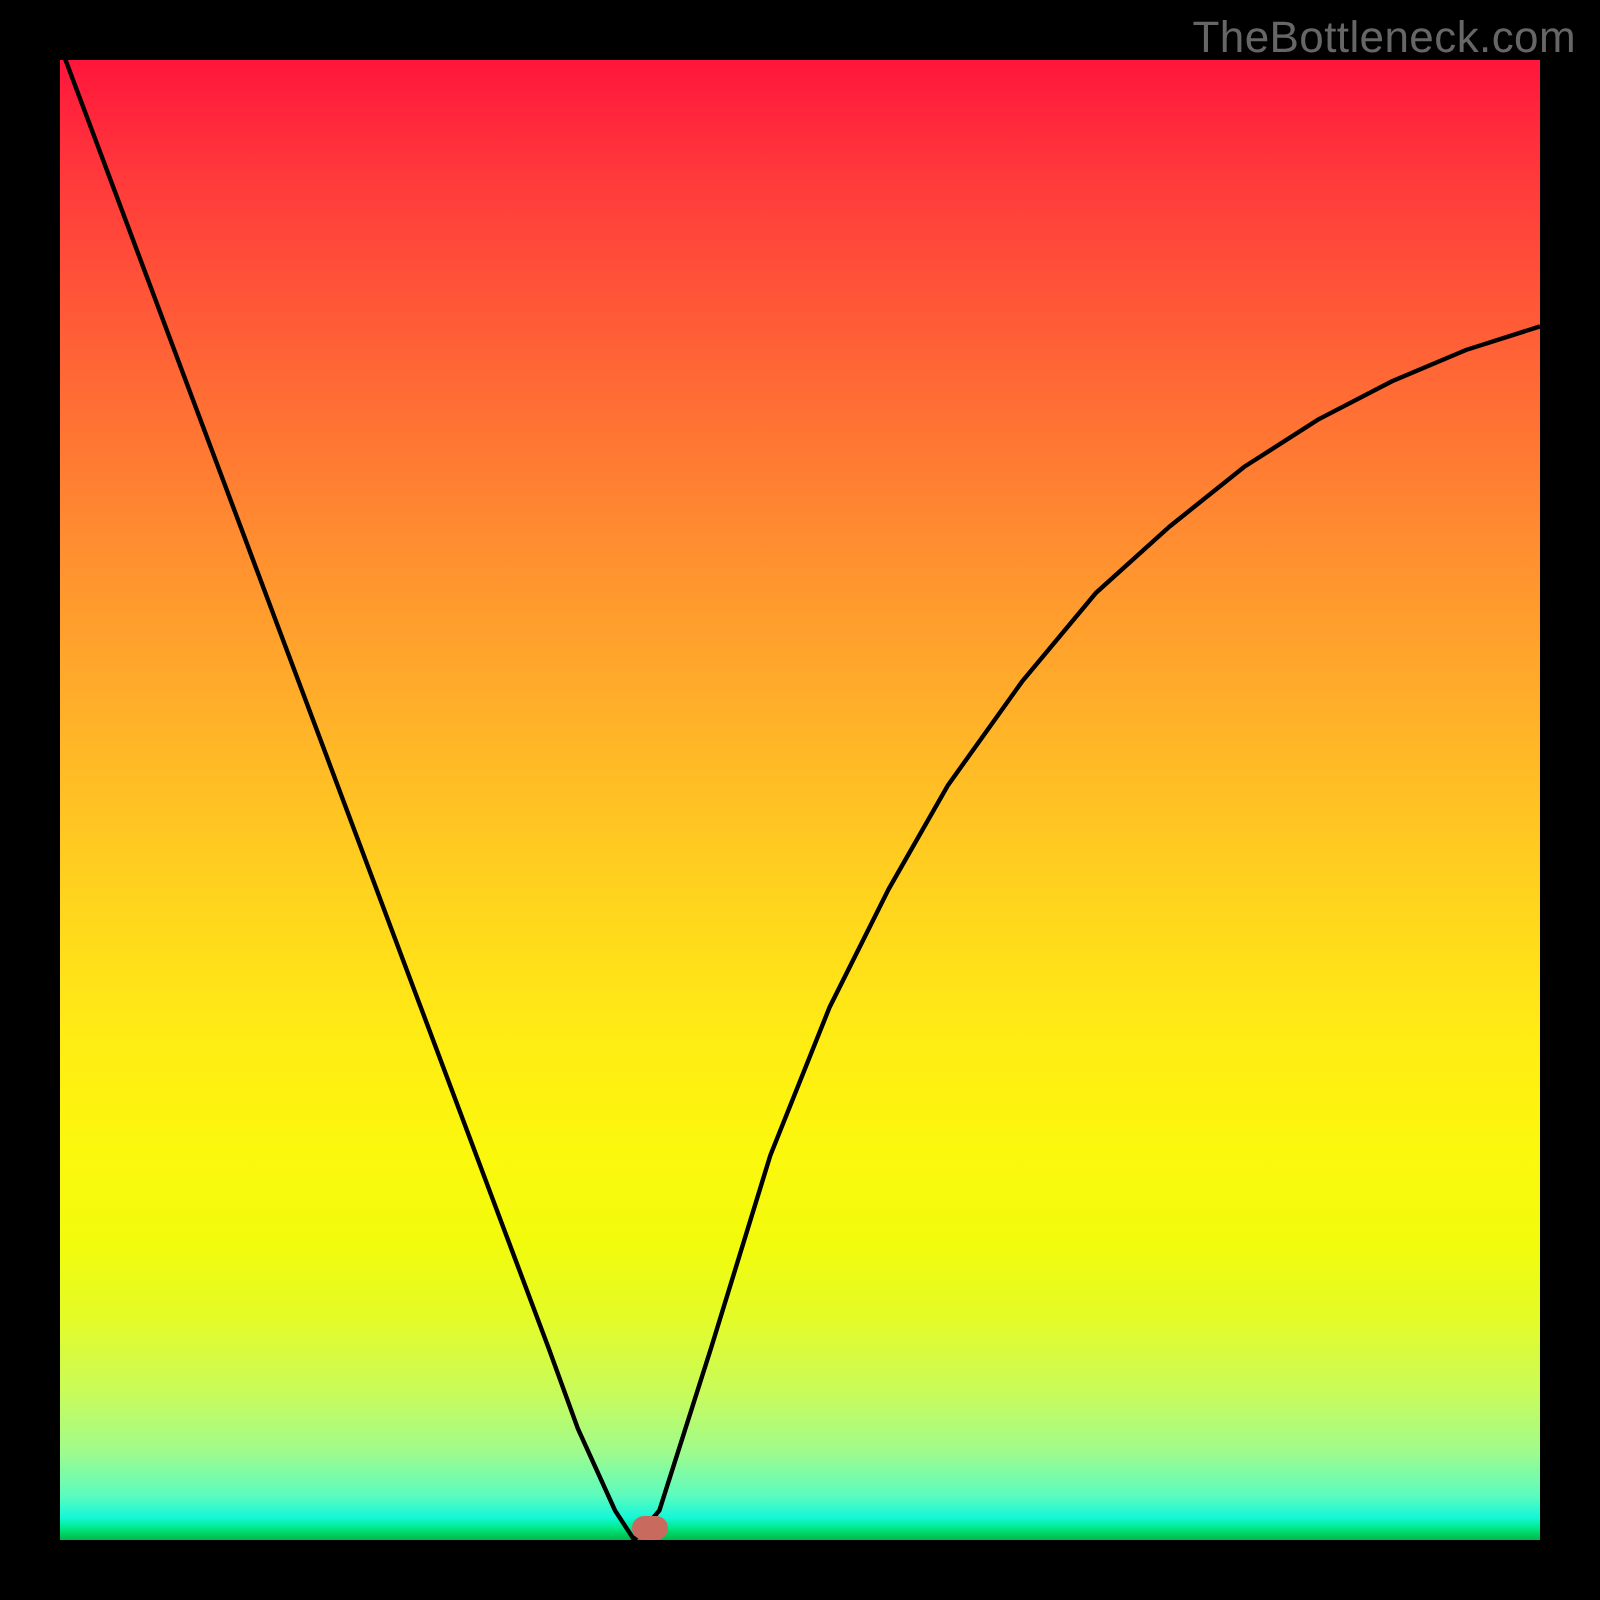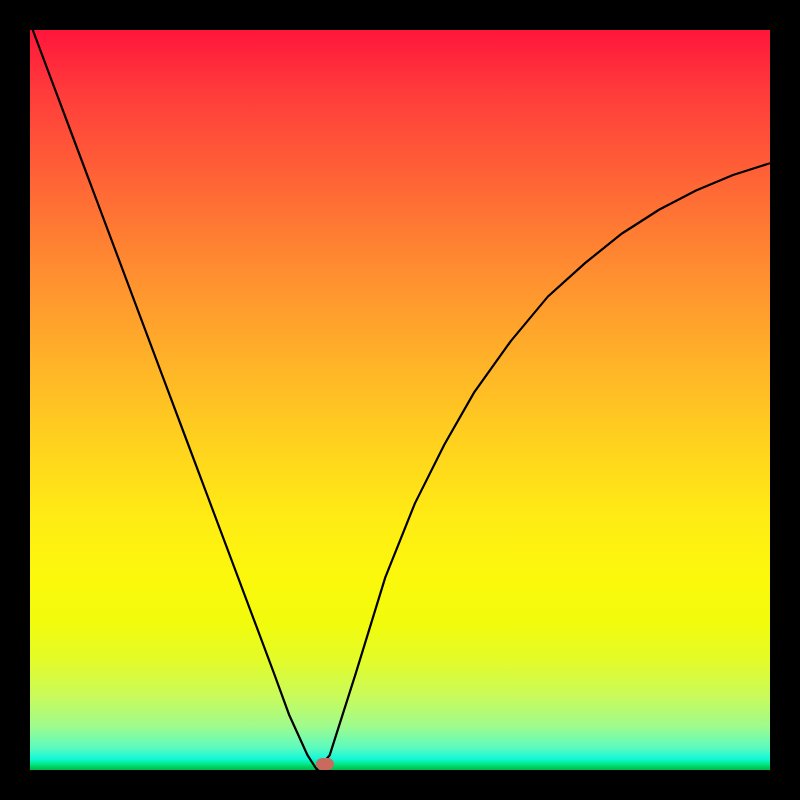--- a/index.html
+++ b/index.html
@@ -72,13 +72,14 @@
 </head>
 <body>
 
 <div class="frame">
   <div class="plot">
     <svg class="curve" viewBox="0 0 740 740" preserveAspectRatio="none">
       <path id="curve-path" fill="none" stroke="#000" stroke-width="2.2" d="M0.0 -7.4 L22.2 51.8 L44.4 111.0 L66.6 170.2 L88.8 229.4 L111.0 288.6 L133.2 347.8 L155.4 407.0 L177.6 466.2 L199.8 525.4 L222.0 584.6 L244.2 643.8 L259.0 684.5 L277.5 725.2 L287.1 740.0 L299.7 725.2 L325.6 643.8 L355.2 547.6 L384.8 473.6 L414.4 414.4 L444.0 362.6 L481.0 310.8 L518.0 266.4 L555.0 233.1 L592.0 203.5 L629.0 179.8 L666.0 160.6 L703.0 145.0 L740.0 133.2"></path>
     </svg>
     <div class="marker" id="marker" style="left: 285.52px; top: 728.08px;"></div>
   </div>
+  <div class="watermark">TheBottleneck.com</div>
 </div>
 
 </body></html>

